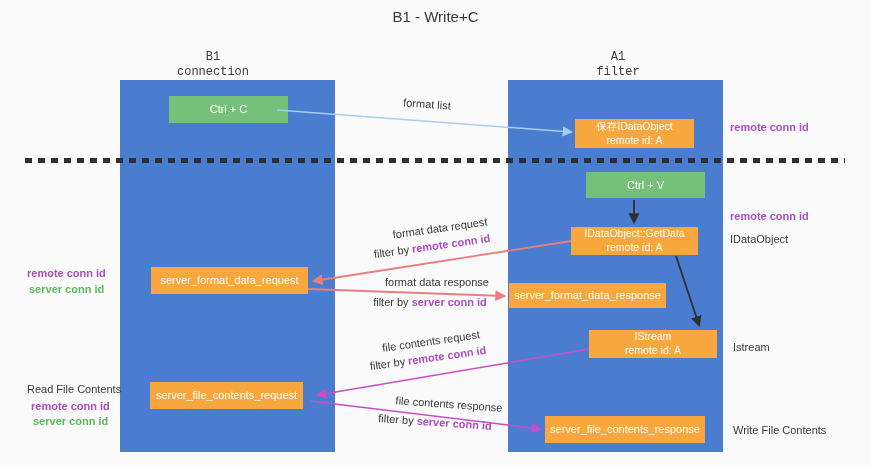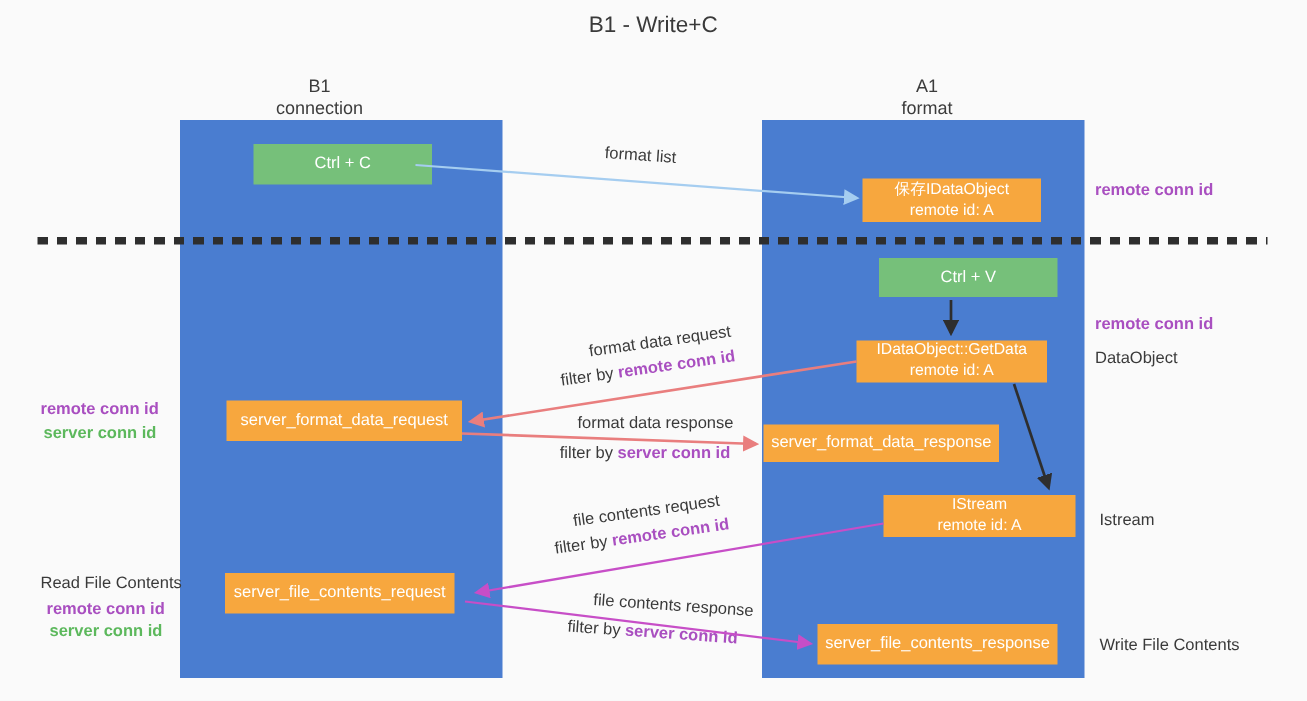--- a/index.html
+++ b/index.html
@@ -13,21 +13,21 @@
     background:var(--bg,#fafafa);
     overflow:hidden;
   }
   .title{
     position:absolute;top:7px;left:0;right:0;
     text-align:center;
     font-size:15px;color:#3a3a3a;line-height:1.35;
   }
   .lane-header{
     position:absolute;top:50px;width:160px;
-    text-align:center;font-size:12px;color:#3c3c3c;line-height:1.25;
+    text-align:center;font-size:12px;color:#3c3c3c;line-height:1.25;font-family:Liberation Mono, monospace;
   }
   .lane{
     position:absolute;top:80px;height:372px;width:215px;
     background:var(--lane-blue,#4a7dd0);
   }
   .dashline{
     position:absolute;left:25px;top:158px;width:820px;height:5px;
     background:repeating-linear-gradient(90deg,#2e2e2e 0 7px,transparent 7px 13px);
   }
   .node{
@@ -67,21 +67,21 @@
   <div class="title">
     <div>B1 - Write+C</div>
   </div>
 
   <div class="lane-header" style="left:133px;">
     <div>B1</div>
     <div>connection</div>
   </div>
   <div class="lane-header" style="left:538px;">
     <div>A1</div>
-    <div>format</div>
+    <div>filter</div>
   </div>
 
   <div class="lane" style="left:120px;"></div>
   <div class="lane" style="left:508px;"></div>
 
   <div class="dashline"></div>
 
   <div class="node green" style="left:158px;top:96px;width:119px;height:27px;">
     <div>Ctrl + C</div>
   </div>
@@ -116,21 +116,21 @@
   <div class="node orange" style="left:150px;top:382px;width:153px;height:27px;">
     <div>server_file_contents_request</div>
   </div>
 
   <div class="node orange" style="left:545px;top:416px;width:160px;height:27px;">
     <div>server_file_contents_response</div>
   </div>
 
   <div class="side-label purple" style="left:730px;top:121px;">remote conn id</div>
   <div class="side-label purple" style="left:730px;top:210px;">remote conn id</div>
-  <div class="side-label" style="left:730px;top:233px;">DataObject</div>
+  <div class="side-label" style="left:730px;top:233px;">IDataObject</div>
   <div class="side-label" style="left:733px;top:341px;">Istream</div>
   <div class="side-label" style="left:733px;top:424px;">Write File Contents</div>
 
   <div class="side-label purple" style="left:27px;top:267px;">remote conn id</div>
   <div class="side-label greentx" style="left:29px;top:283px;">server conn id</div>
   <div class="side-label" style="left:27px;top:383px;">Read File Contents</div>
   <div class="side-label purple" style="left:31px;top:400px;">remote conn id</div>
   <div class="side-label greentx" style="left:33px;top:415px;">server conn id</div>
 
   <div class="flow-label" style="left:427px;top:98px;transform:translateX(-50%) rotate(4deg);">format list</div>

